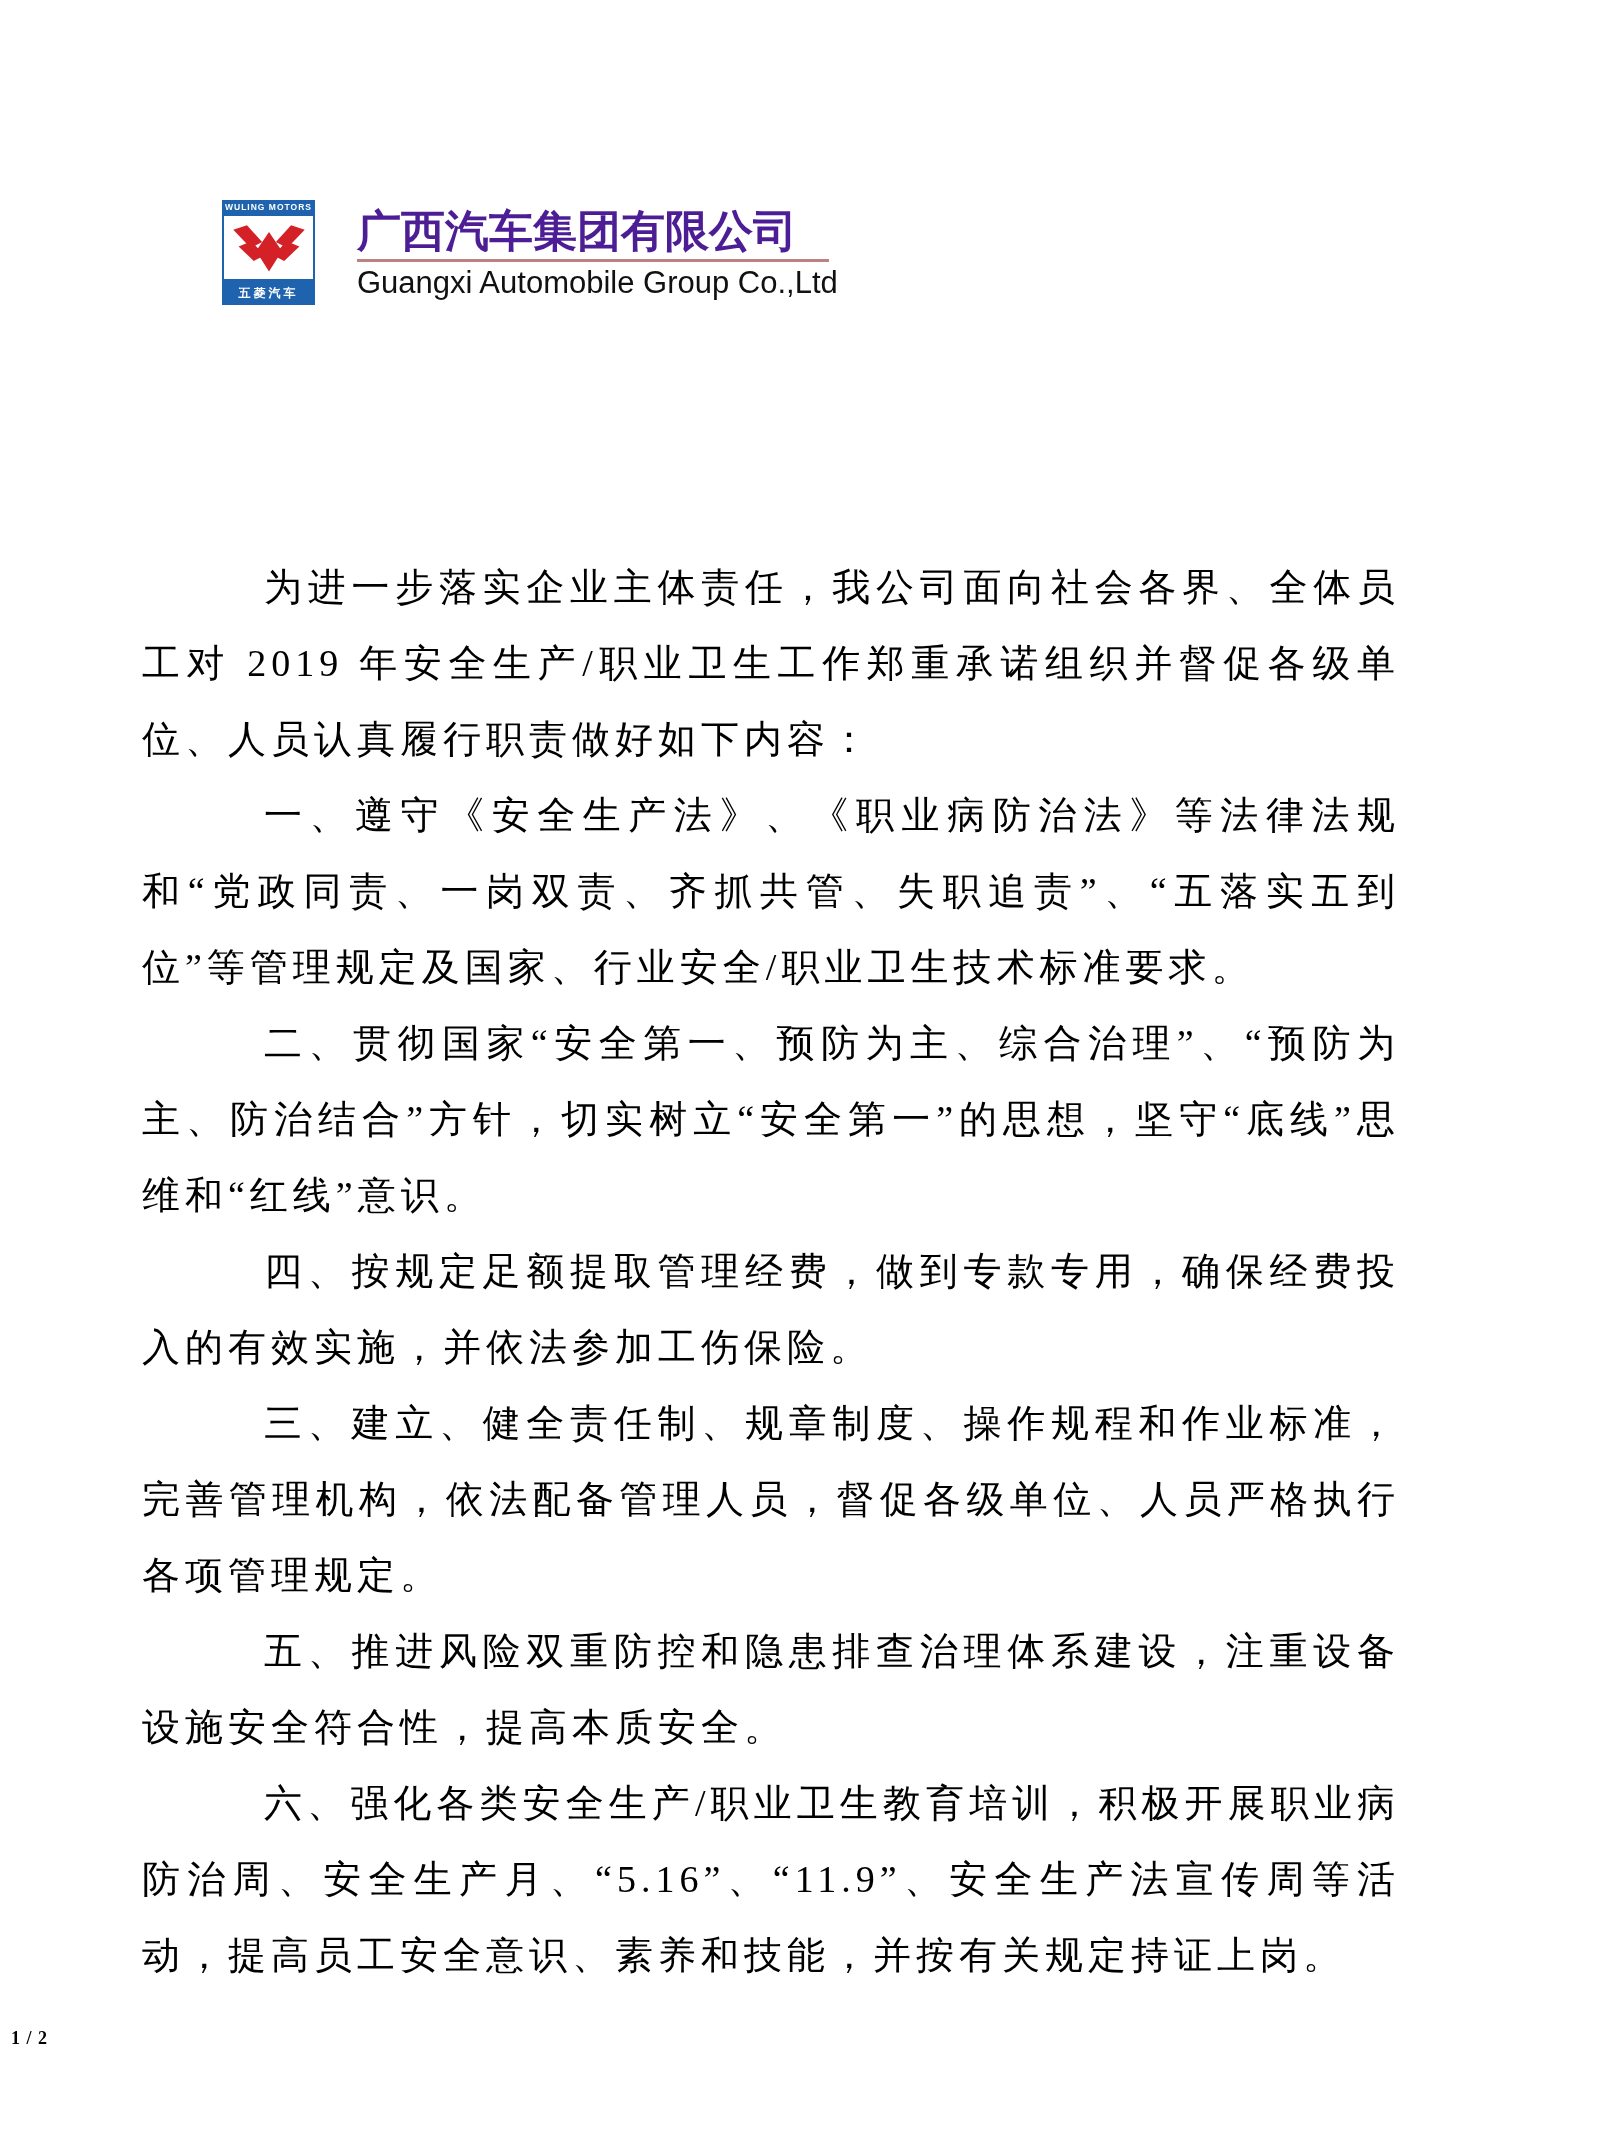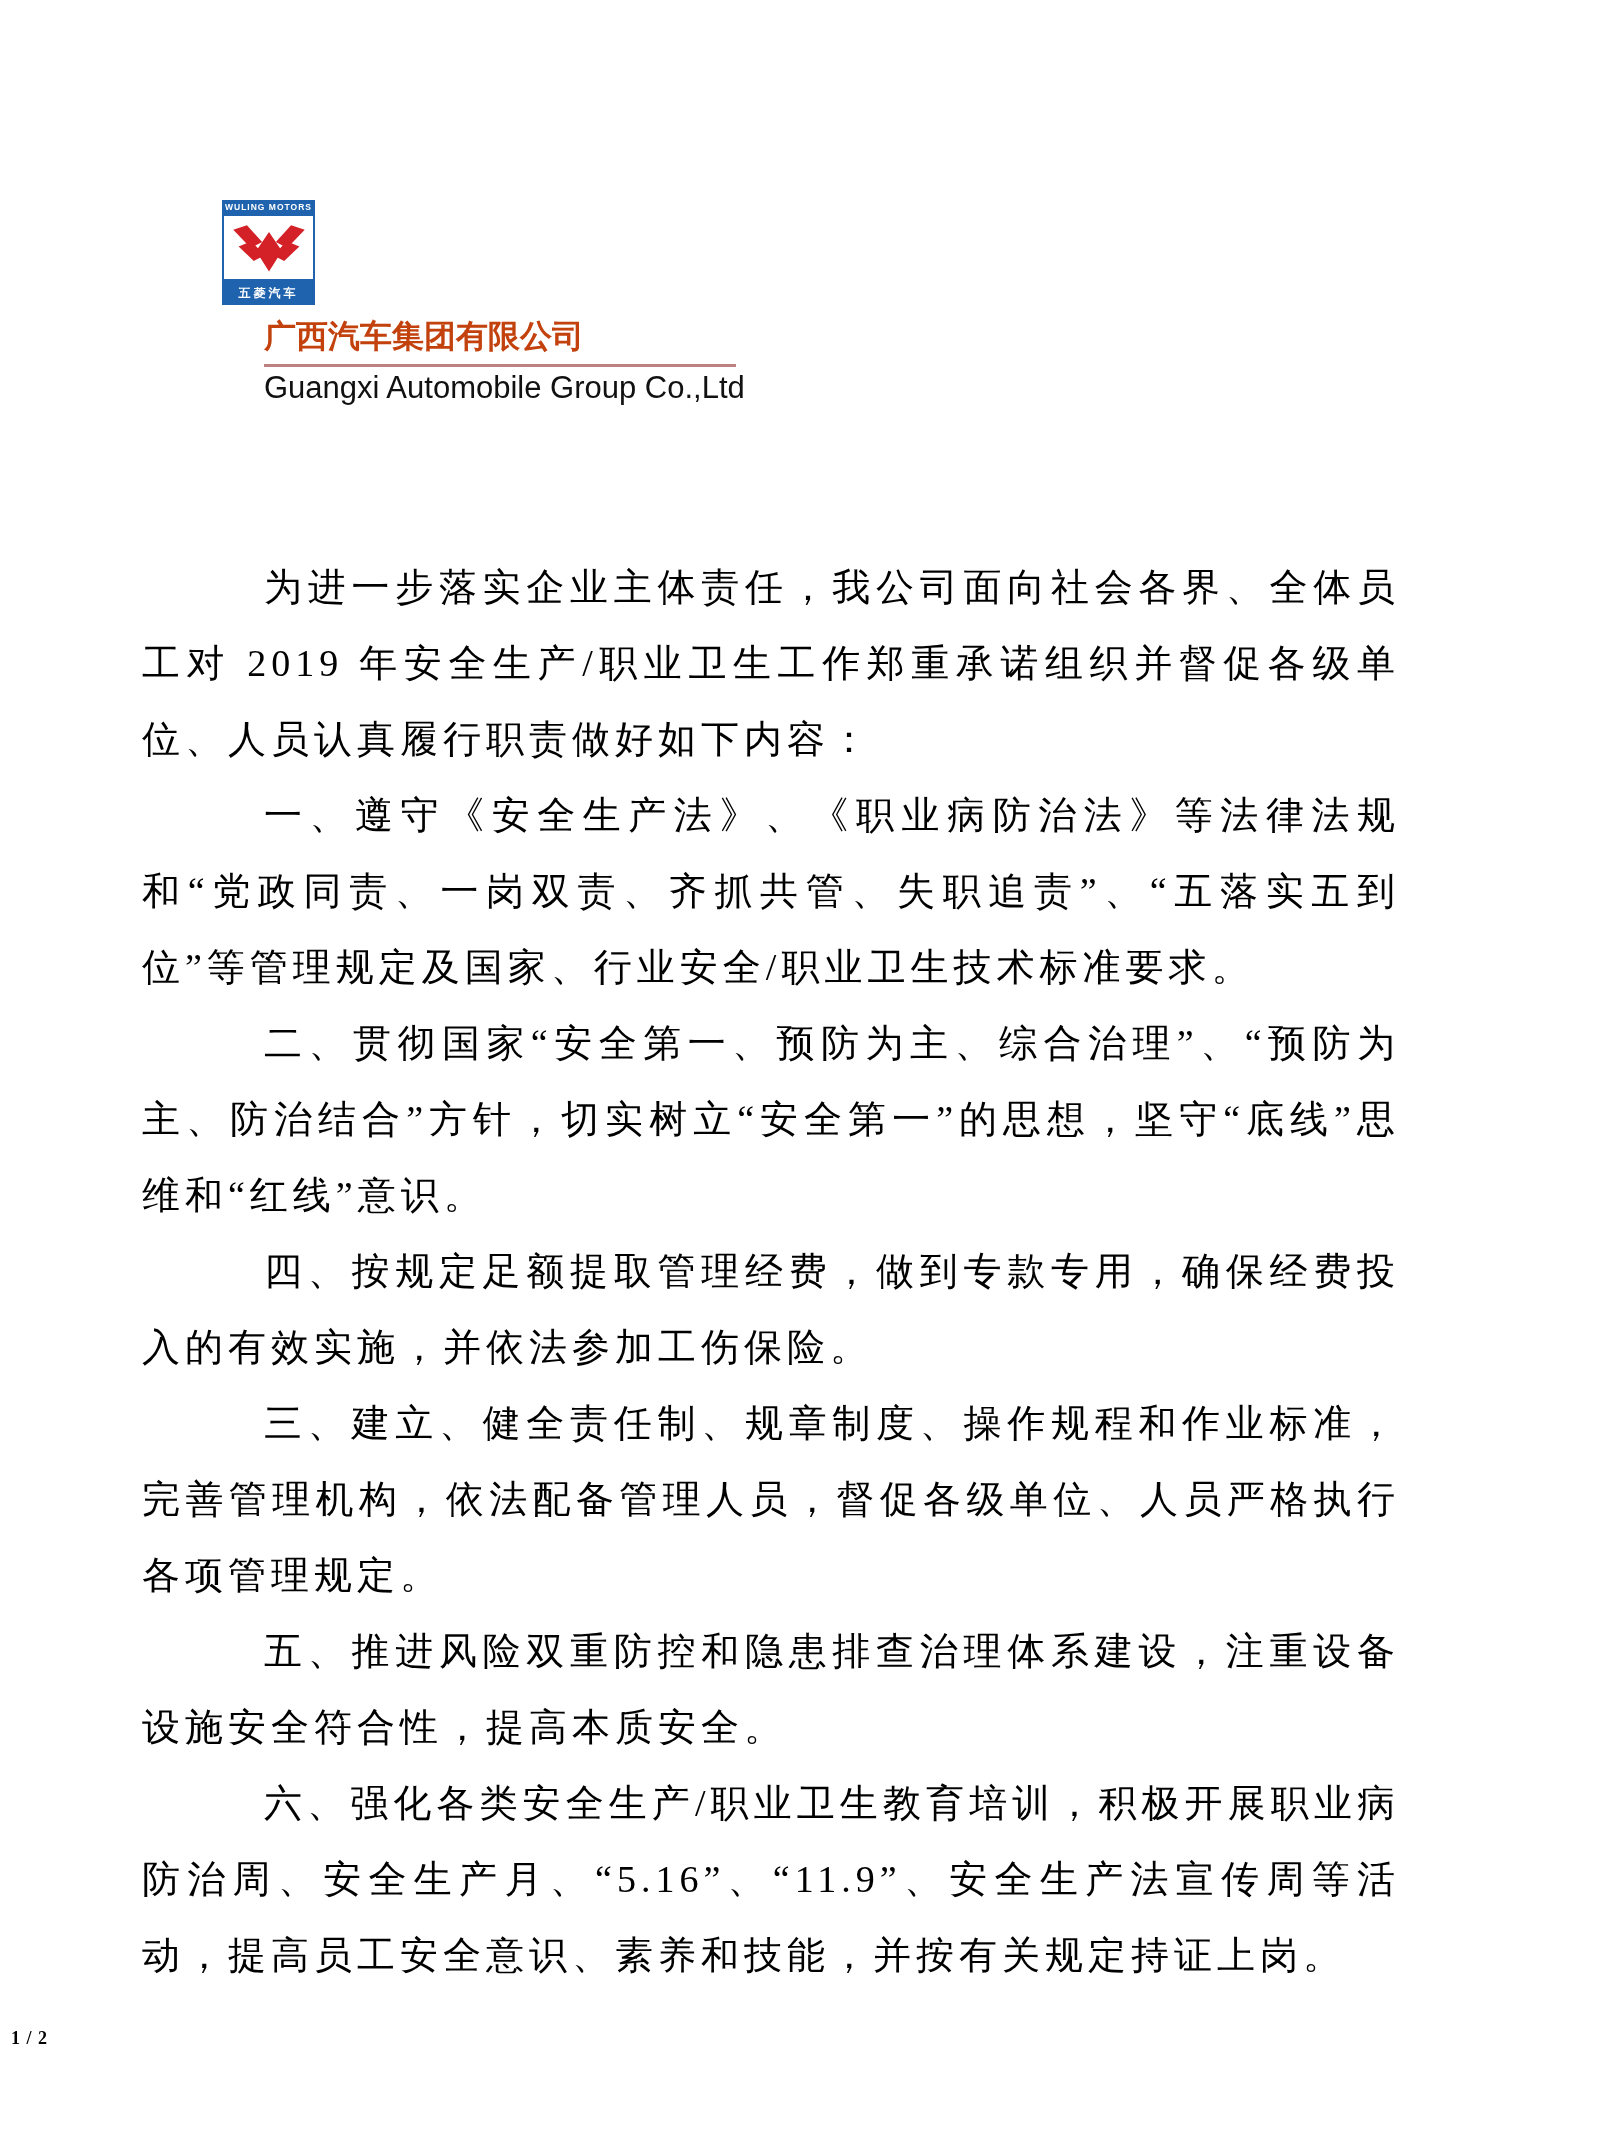--- a/index.html
+++ b/index.html
@@ -14,21 +14,20 @@
     color: #000;
   }
 
   
   .letterhead {
     position: absolute;
     left: 222px;
     top: 200px;
     display: flex;
     align-items: flex-start;
-    flex-direction: column;
   }
   .logo { width: 93px; flex: 0 0 auto; }
   .logo-top {
     height: 14px;
     background: var(--logo-blue, #1f63ae);
     color: #fff;
     font-family: "Liberation Sans", sans-serif;
     font-weight: bold;
     font-size: 8.5px;
     letter-spacing: 1px;
@@ -56,24 +55,24 @@
     text-align: center;
     white-space: nowrap;
   }
   .emblem { display: block; }
   .emblem polygon { fill: var(--logo-red, #d42027); }
 
   .company { margin-left: 42px; padding-top: 6px; }
   .company-zh {
     font-family: "Liberation Sans", "DejaVu Sans", sans-serif;
     font-weight: bold;
-    font-size: 32px;
+    font-size: 44px;
     line-height: 50px;
     letter-spacing: 0px;
-    color: #c2410c;
+    color: #4c1d95;
     white-space: nowrap;
   }
   .letterhead-divider {
     width: 472px;
     height: 0;
     border-bottom: 3px solid var(--divider-red, #bd8181);
     margin-top: 3px;
   }
   .company-en {
     font-family: "Liberation Sans", "DejaVu Sans", sans-serif;

